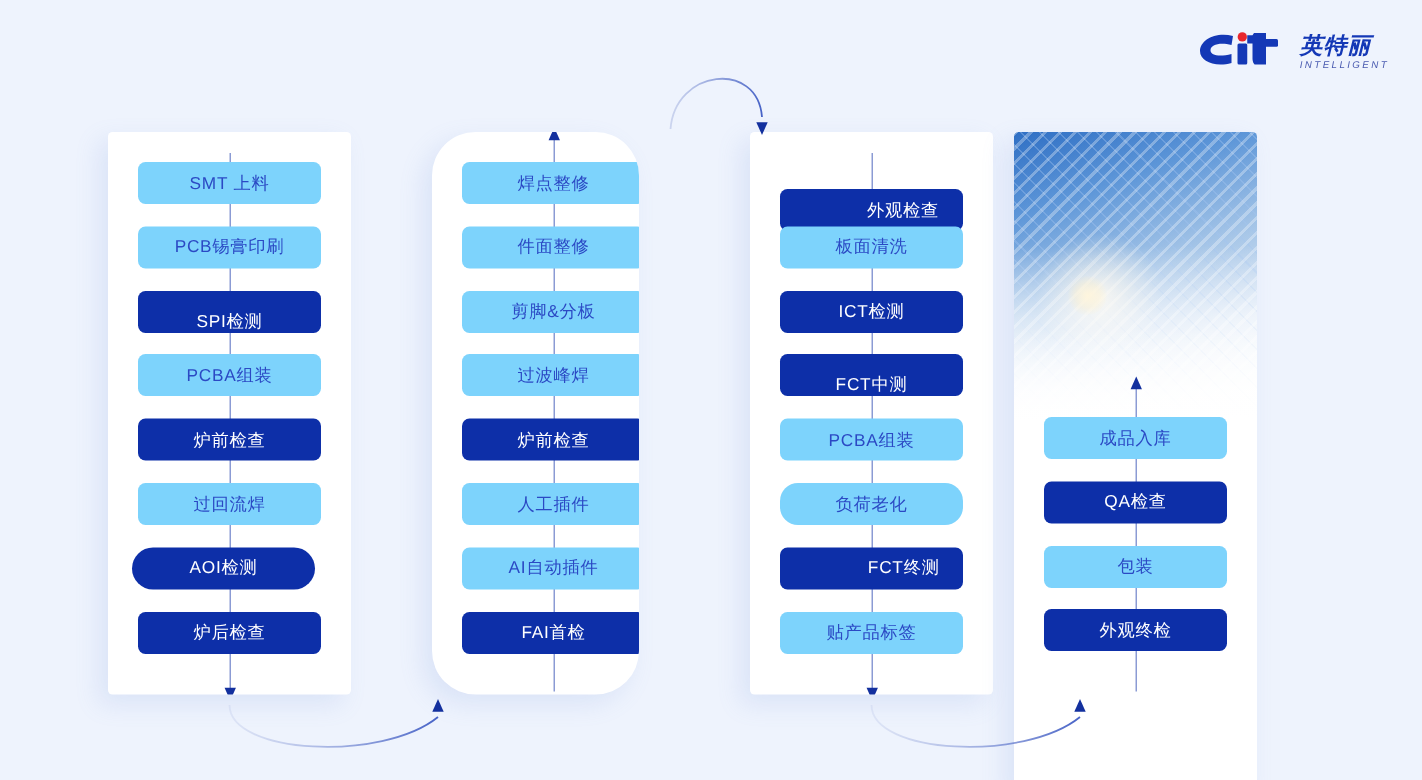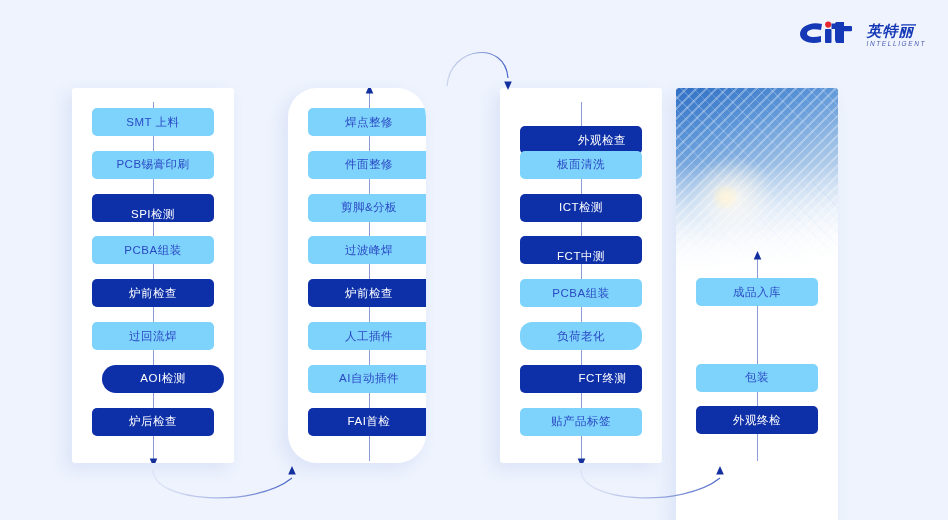--- a/index.html
+++ b/index.html
@@ -114,21 +114,21 @@
       </div>
       <div class="step light" style="left: 20px; top: 148.4px;">
         <span>PCBA组装</span>
       </div>
       <div class="step dark" style="left: 20px; top: 191.2px;">
         <span>炉前检查</span>
       </div>
       <div class="step light" style="left: 20px; top: 234px;">
         <span>过回流焊</span>
       </div>
-      <div class="step dark" style="left: 30px; top: 276.8px; border-radius: 14px;">
+      <div class="step dark" style="left: 16px; top: 276.8px; border-radius: 14px;">
         <span>AOI检测</span>
       </div>
       <div class="step dark" style="left: 20px; top: 319.6px;">
         <span>炉后检查</span>
       </div>
     </div>
   <div class="card" id="card-2">
       <div class="spine" style="left: 80.5px; top: 2px; height: 371px;"></div>
       <svg width="11" height="11" viewBox="0 0 11 11" style="position: absolute; left: 75.5px; top: -4px;">
         <polygon fill="#13309e" points="5.5,1 1.7,9.5 9.3,9.5"></polygon>
@@ -192,20 +192,23 @@
     <div class="photo">
       <div class="photo-glow"></div>
     </div>
     <div class="photo-fade"></div>
   <div class="spine" style="left: 80.5px; top: 168px; height: 205px;"></div>
       <svg width="11" height="11" viewBox="0 0 11 11" style="position: absolute; left: 75.5px; top: 162px;">
         <polygon fill="#13309e" points="5.5,1 1.7,9.5 9.3,9.5"></polygon>
       </svg>
       <div class="step light" style="left: 20px; top: 190px;">
         <span>成品入库</span>
+      </div>
+      <div class="step dark" style="left: 20px; top: 232.8px;">
+        <span>QA检查</span>
       </div>
       <div class="step light" style="left: 20px; top: 275.6px;">
         <span>包装</span>
       </div>
       <div class="step dark" style="left: 20px; top: 318.4px;">
         <span>外观终检</span>
       </div>
     </div>
 
   <svg class="arrows" viewBox="0 0 948 520">

